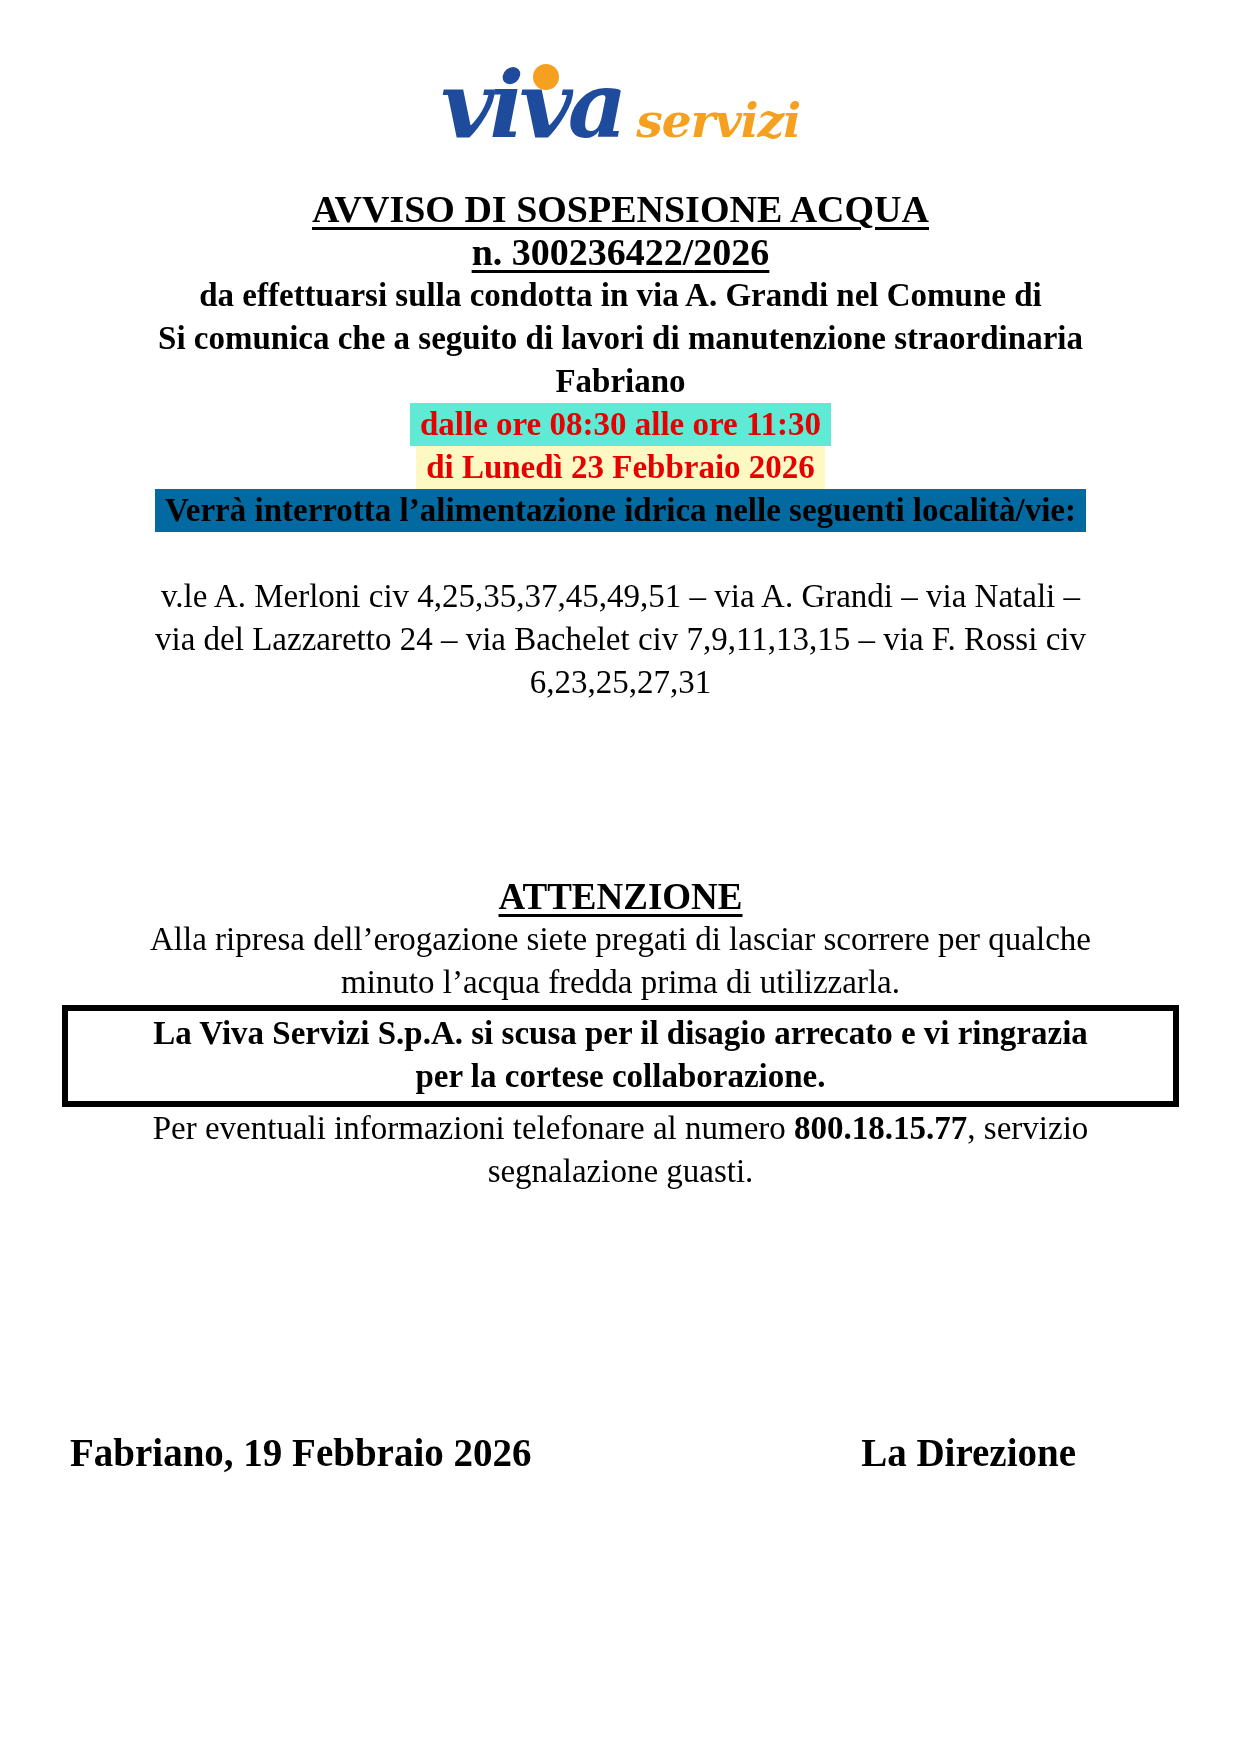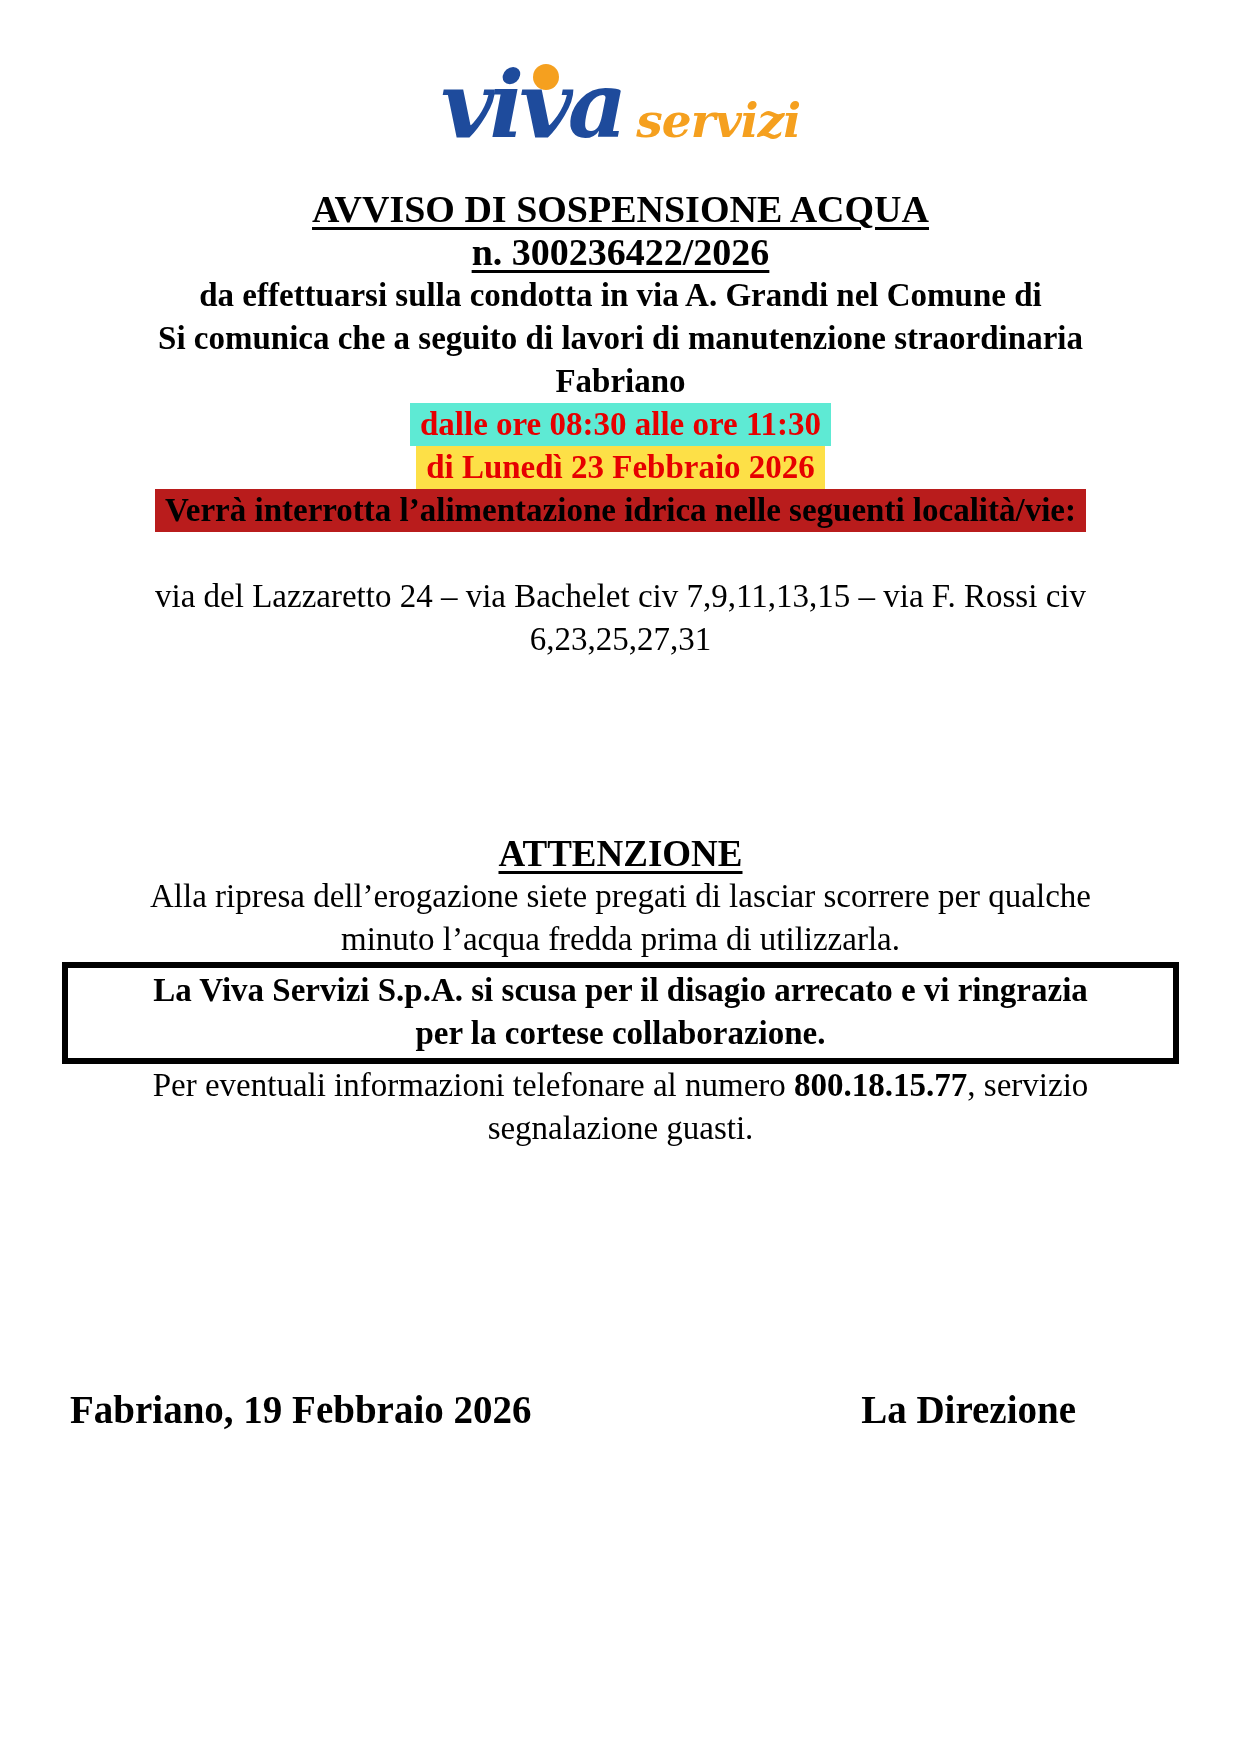--- a/index.html
+++ b/index.html
@@ -120,27 +120,28 @@
     <div>
       <div class="line b">da effettuarsi sulla condotta in via A. Grandi nel Comune di</div>
       <div class="line b">Si comunica che a seguito di lavori di manutenzione straordinaria</div>
       <div class="line b">Fabriano</div>
     </div>
 
     <div class="line">
       <span class="hl" style="color: rgb(230, 0, 0); background: #5eead4;">dalle ore 08:30 alle ore 11:30</span>
     </div>
     <div class="line">
-      <span class="hl" style="color: rgb(230, 0, 0); background: #fde047;">di Lunedì 23 Febbraio 2026</span>
+      <span class="hl" style="color: rgb(230, 0, 0); background: #fef9c3;">di Lunedì 23 Febbraio 2026</span>
     </div>
     <div class="line">
-      <span class="hl" style="background: #b91c1c;">Verrà interrotta l’alimentazione idrica nelle seguenti località/vie:</span>
+      <span class="hl" style="background: #0369a1;">Verrà interrotta l’alimentazione idrica nelle seguenti località/vie:</span>
     </div>
 
     <div class="streets">
+      <div class="line">v.le A. Merloni civ 4,25,35,37,45,49,51 – via A. Grandi – via Natali –</div>
       <div class="line">via del Lazzaretto 24 – via Bachelet civ 7,9,11,13,15 – via F. Rossi civ</div>
       <div class="line">6,23,25,27,31</div>
     </div>
 
     <div class="attention">
       <div class="attention-title"><span class="u">ATTENZIONE</span></div>
       <div class="line">Alla ripresa dell’erogazione siete pregati di lasciar scorrere per qualche</div>
       <div class="line">minuto l’acqua fredda prima di utilizzarla.</div>
     </div>
 

